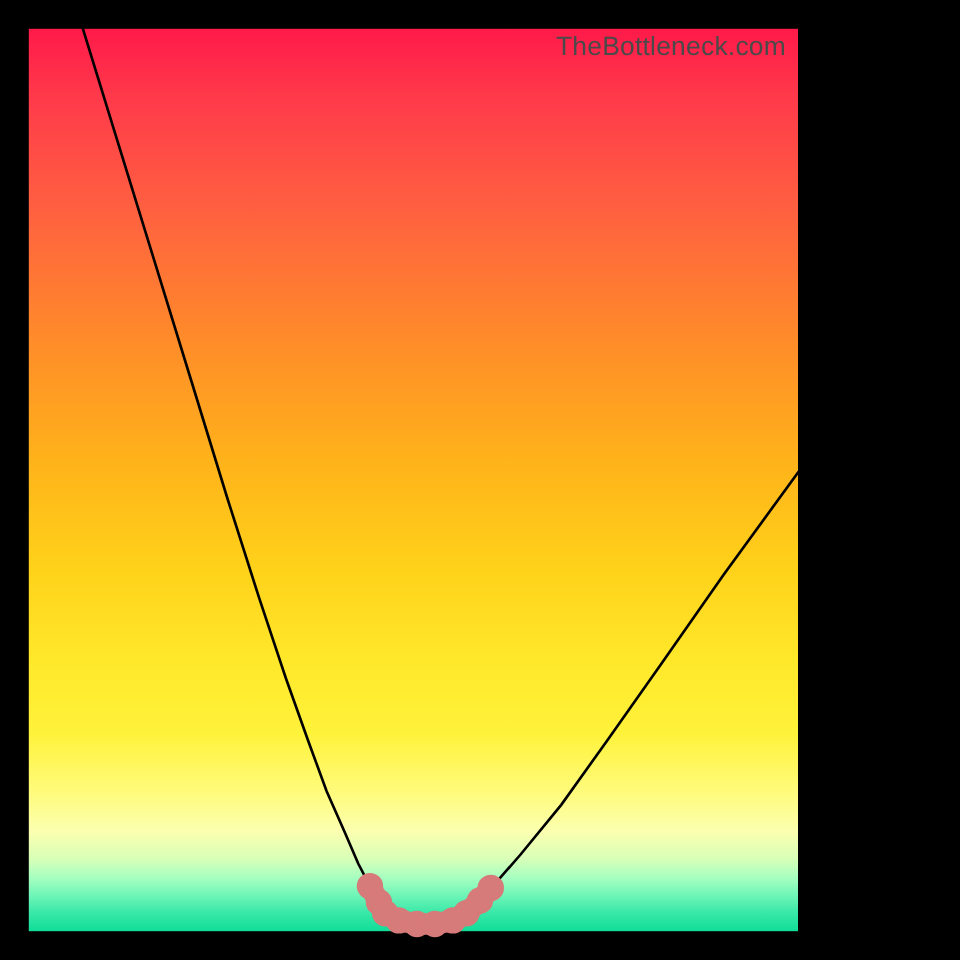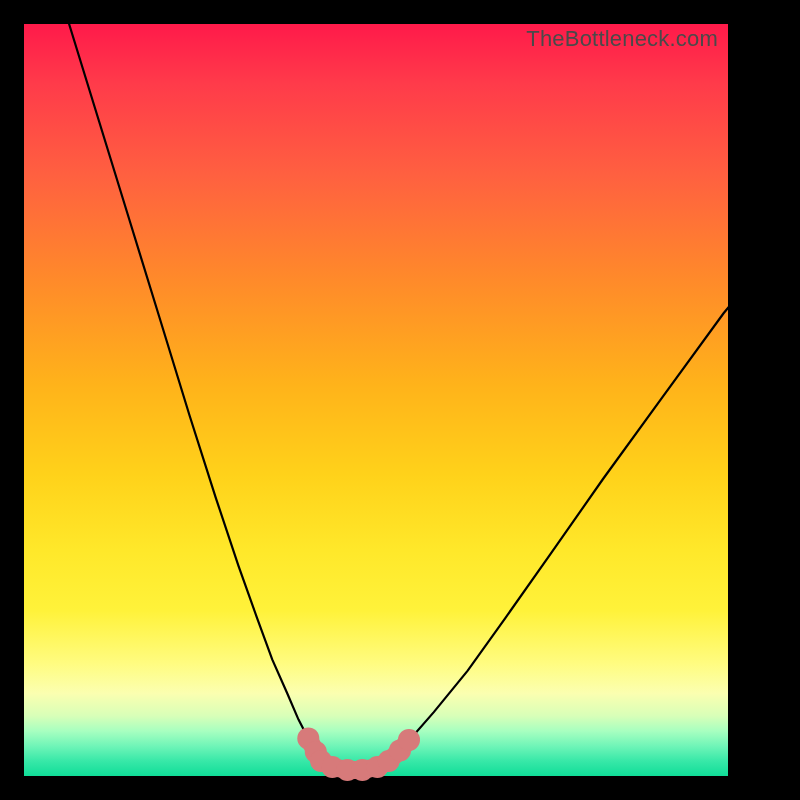--- a/index.html
+++ b/index.html
@@ -8,21 +8,21 @@
     width: 800px;
     height: 800px;
     background: #000;
     font-family: Arial, Helvetica, sans-serif;
     overflow: hidden;
   }
   .frame {
     position: absolute;
     left: 24px;
     top: 24px;
-    width: 704px;
+    width: 641px;
     height: 752px;
     background: linear-gradient(to bottom,
       #ff1a4a 0%,
       #ff3b4a 8%,
       #ff6040 20%,
       #ff8a2a 34%,
       #ffb31a 48%,
       #ffd21a 60%,
       #ffe82a 70%,
       #fff23a 78%,

